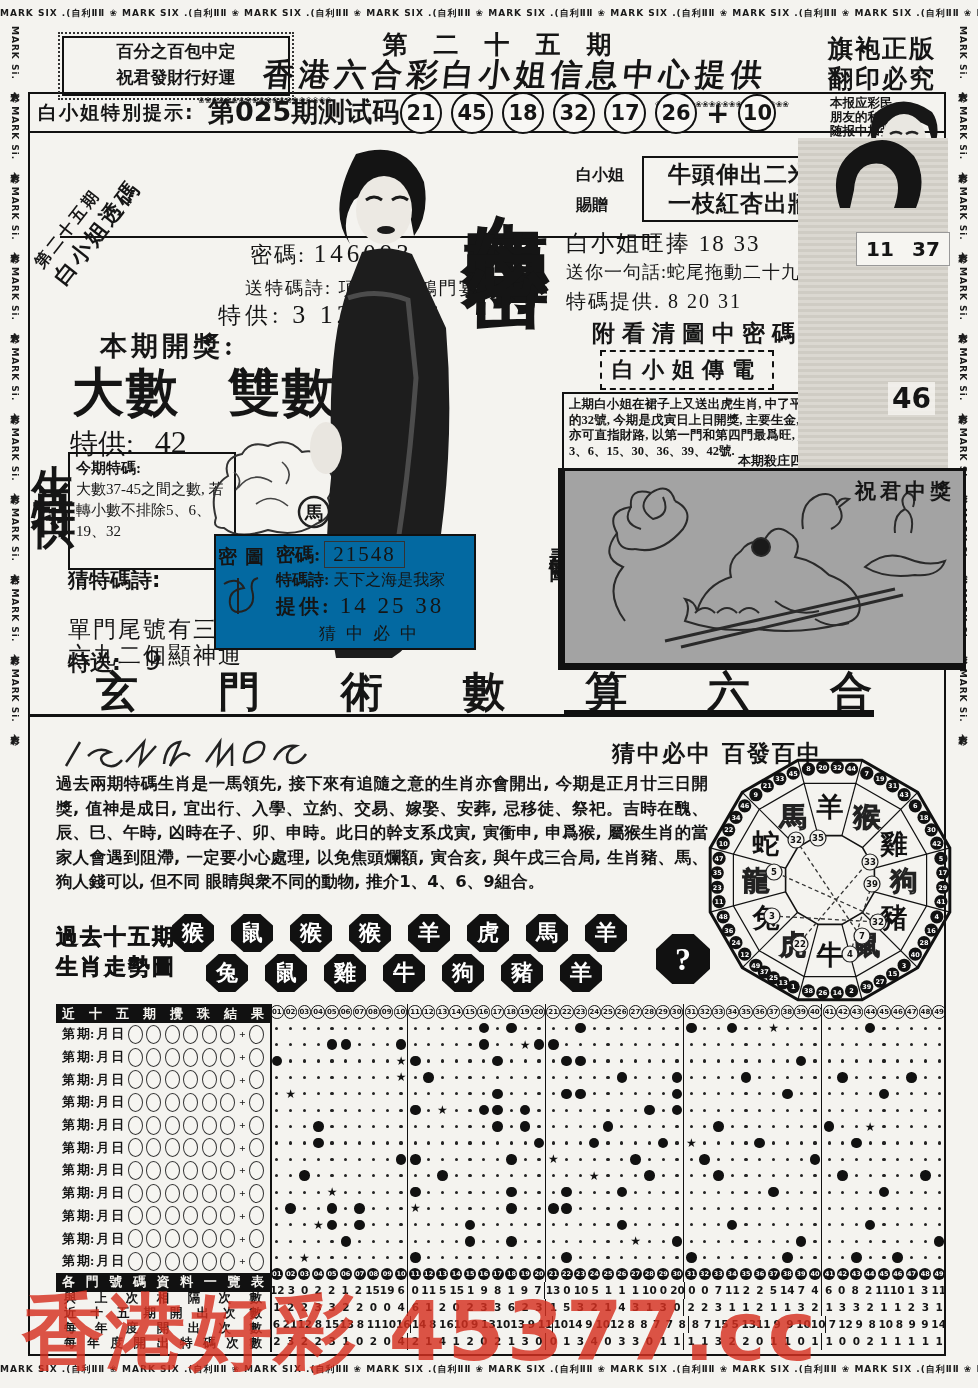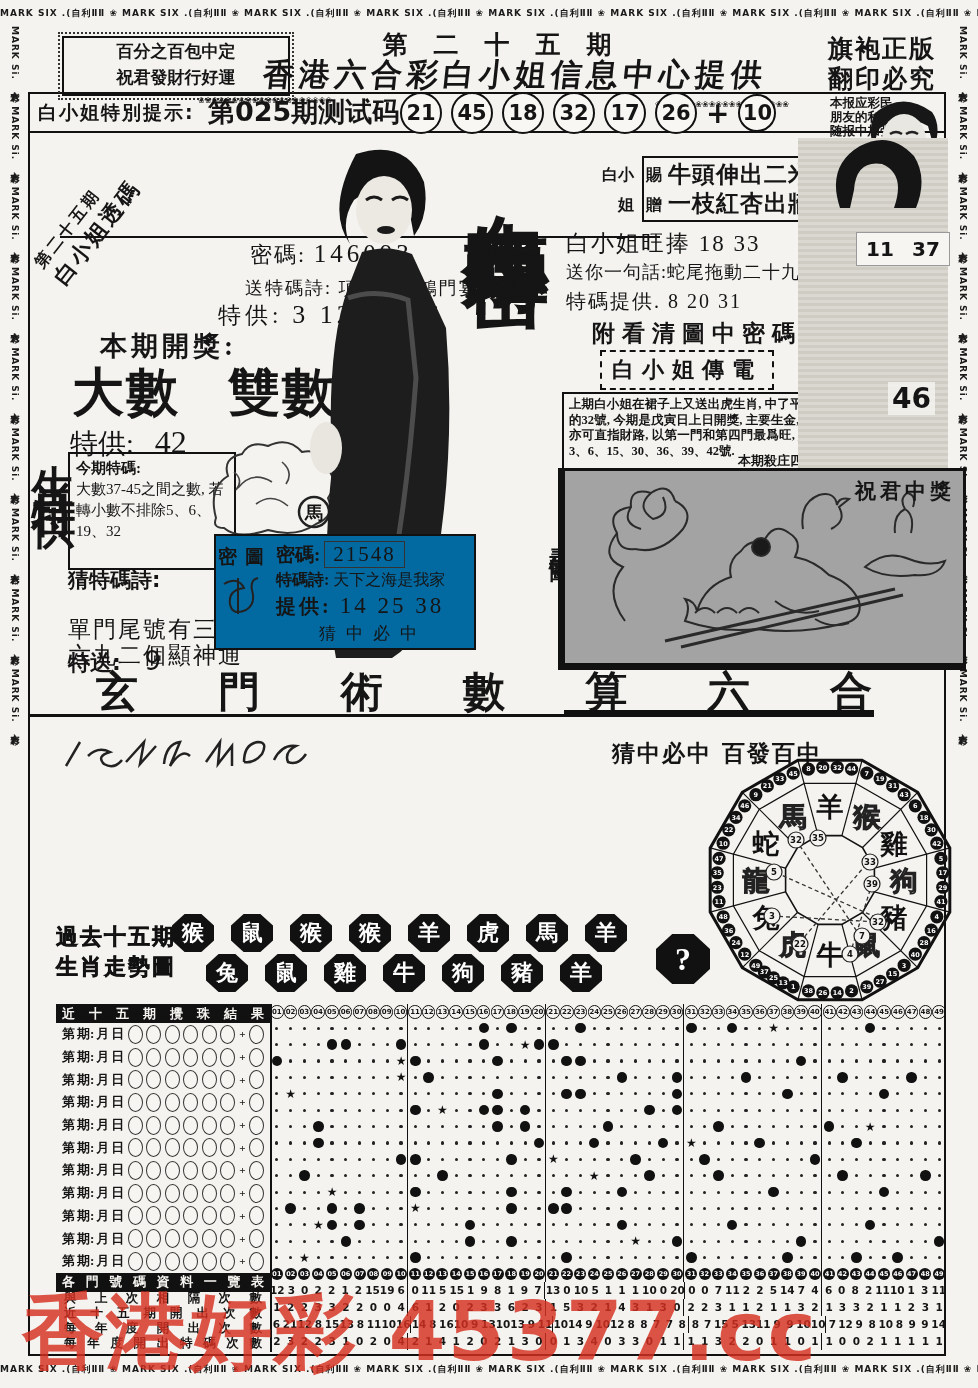--- a/index.html
+++ b/index.html
@@ -45,21 +45,21 @@
   .calli{left:452px;top:146px;height:520px;writing-mode:vertical-rl;font-size:86px;font-weight:900;font-family:"Liberation Serif",serif;letter-spacing:6px;line-height:108px;}
   .xunmatu{left:545px;top:530px;writing-mode:vertical-rl;font-size:23px;font-weight:bold;letter-spacing:6px;font-family:"Liberation Serif",serif;}
   .mitu-box{left:214px;top:534px;width:258px;height:112px;border:2.5px solid #111;background:#0369a1;display:flex;}
   .mitu-left{width:58px;border-right:0;padding-top:8px;text-align:center;font-size:19px;font-weight:bold;font-family:"Liberation Serif",serif;letter-spacing:8px;}
   .mitu-right{flex:1;padding:5px 4px 0 2px;font-family:"Liberation Serif",serif;}
   .mitu-row{font-size:16px;margin-bottom:2px;white-space:nowrap;}
   .mima2{display:inline-block;border:1.5px solid #333;padding:0 8px;font-size:21px;letter-spacing:2px;}
   .mitu-tg{font-size:20px;letter-spacing:3px;}
   .mitu-foot{text-align:center;font-size:17px;letter-spacing:10px;margin-top:2px;}
   
-  .gift{left:592px;top:160px;font-size:16px;font-weight:bold;line-height:30px;width:70px;display:flex;flex-direction:row;text-align:right;}
+  .gift{left:576px;top:160px;font-size:16px;font-weight:bold;line-height:30px;width:70px;display:flex;flex-direction:column;}
   .gift span{display:flex;justify-content:space-between;}
   .couplet{left:642px;top:156px;width:208px;border:2.5px solid #111;padding:2px 4px;font-size:23px;font-weight:900;line-height:29px;text-align:center;letter-spacing:1px;}
   .wangpeng{left:566px;top:228px;font-size:23px;letter-spacing:2px;font-family:"Liberation Serif",serif;}
   .sentence{left:566px;top:260px;font-size:18px;font-family:"Liberation Serif",serif;letter-spacing:1px;}
   .teti{left:566px;top:288px;font-size:20px;font-family:"Liberation Serif",serif;letter-spacing:2px;}
   .fukan{left:592px;top:318px;font-size:23px;font-weight:bold;letter-spacing:7px;font-family:"Liberation Serif",serif;}
   .chuandian{left:600px;top:350px;border:2px dashed #111;padding:3px 10px;font-size:22px;font-weight:bold;letter-spacing:8px;font-family:"Liberation Serif",serif;}
   .right-para{left:562px;top:392px;width:246px;height:94px;border:2px solid #111;padding:3px 5px;font-size:12.5px;font-weight:bold;line-height:15.5px;font-family:"Liberation Serif",serif;text-align:justify;}
   .siping{left:738px;top:452px;font-size:13px;font-weight:bold;font-family:"Liberation Serif",serif;}
   .swan-box{left:558px;top:468px;width:398px;height:192px;border:3px solid #111;border-left-width:7px;border-bottom-width:7px;background:#a3a3a3;}
@@ -309,20 +309,21 @@
     </div>
   <div class="hline" style="left:28px;top:714px;width:536px;height:3px;"></div>
   <div class="hline" style="left:564px;top:710px;width:310px;height:7px;"></div>
   <div class="abs scribble">
     <svg width="260" height="44" viewBox="0 0 260 44">
         <path d="M6 34 L20 10 M28 24 q10 -10 22 -4 q-14 4 -6 12 q10 6 18 -4 M66 30 l18 -20 l-4 22 l16 -18 M104 32 q2 -20 16 -22 l-10 24 q12 -18 20 -10 M146 30 l14 -20 l-2 22 l14 -18 l0 20 M184 30 q0 -18 14 -20 q10 0 4 12 q-8 10 -18 8 M214 28 q8 -16 22 -14 q-12 6 -8 16 q10 4 18 -8" fill="none" stroke="#222" stroke-width="2.5"></path>
       </svg>
   </div>
   <div class="abs banner-slogan">猜中必中 百發百中</div>
 
+  <div class="abs article">過去兩期特碼生肖是一馬領先, 接下來有追隨之意的生肖亦會開出, 今期是正月廿三日開獎, 值神是成日, 宜出行、入學、立約、交易、嫁娶、安葬, 忌移徒、祭祀。吉時在醜、辰、巳、午時, 凶時在子、卯、申時。此日的幹支系戊寅, 寅衝申, 申爲猴, 屬猴生肖的當家人會遇到阻滯, 一定要小心處理, 以免焦頭爛額, 寅合亥, 與午戌三合局, 生肖豬、馬、狗人錢可以, 但不同 眼睛與衆不同的動物, 推介1、4、6、9組合。</div>
 
   <div class="abs" style="left:700px;top:752px;width:260px;height:256px;">
     <svg id="wheel-svg" width="260" height="256" viewBox="0 0 260 256">
         <polygon points="162.1,8.2 217.7,40.3 249.8,95.9 249.8,160.1 217.7,215.7 162.1,247.8 97.9,247.8 42.3,215.7 10.2,160.1 10.2,95.9 42.3,40.3 97.9,8.2 " fill="none" stroke="#111" stroke-width="3"></polygon>
         <polygon points="155.9,31.4 200.7,57.3 226.6,102.1 226.6,153.9 200.7,198.7 155.9,224.6 104.1,224.6 59.3,198.7 33.4,153.9 33.4,102.1 59.3,57.3 104.1,31.4 " fill="none" stroke="#111" stroke-width="1.2"></polygon>
         <polygon points="141.9,83.6 162.5,95.5 174.4,116.1 174.4,139.9 162.5,160.5 141.9,172.4 118.1,172.4 97.5,160.5 85.6,139.9 85.6,116.1 97.5,95.5 118.1,83.6 " fill="none" stroke="#111" stroke-width="1.6"></polygon>
         <line x1="141.90567607471596" y1="83.56741199070285" x2="162.09356159271258" y2="8.225197540155534" stroke="#111" stroke-width="1.2"></line>
         <line x1="162.5269119345812" y1="95.4730880654188" x2="217.68124086713192" y2="40.31875913286811" stroke="#111" stroke-width="1.2"></line>
         <line x1="174.43258800929715" y1="116.09432392528404" x2="249.77480245984447" y2="95.90643840728742" stroke="#111" stroke-width="1.2"></line>
         <line x1="174.43258800929715" y1="139.90567607471596" x2="249.77480245984447" y2="160.09356159271258" stroke="#111" stroke-width="1.2"></line>

